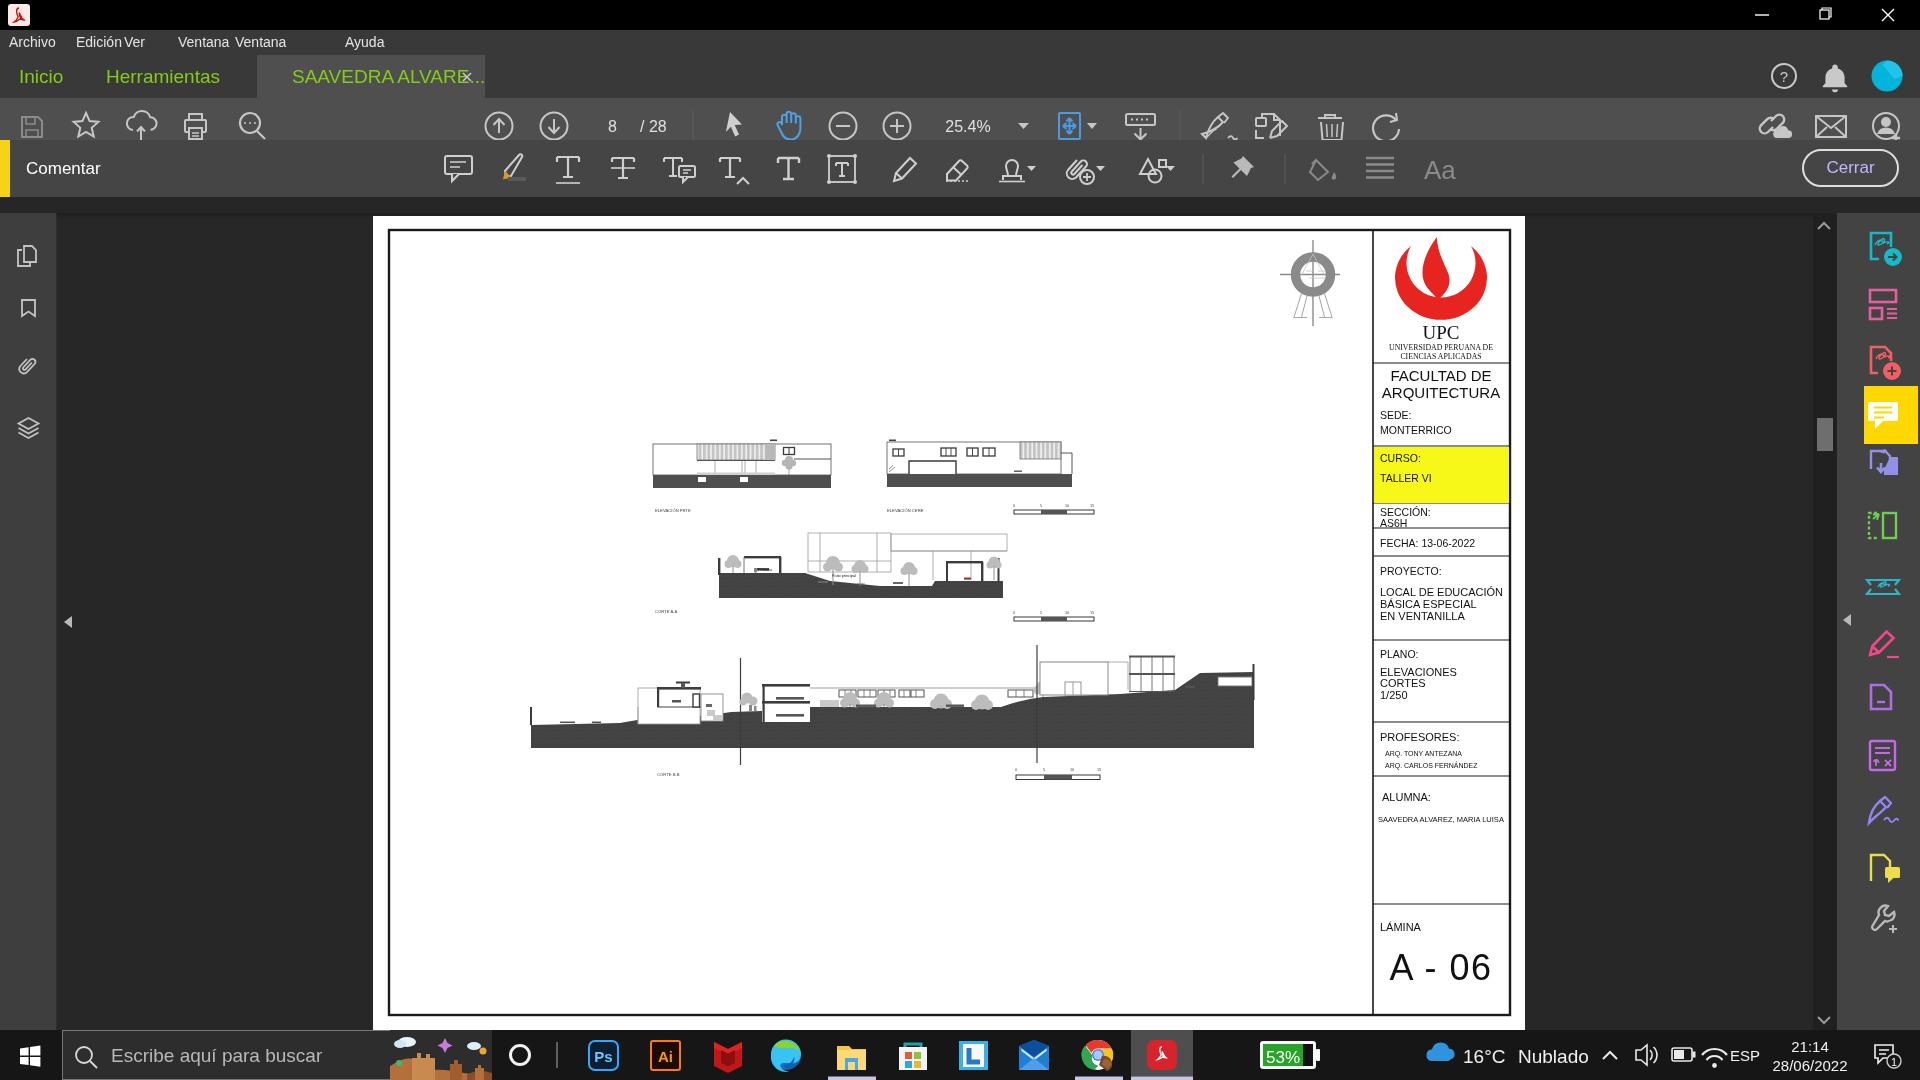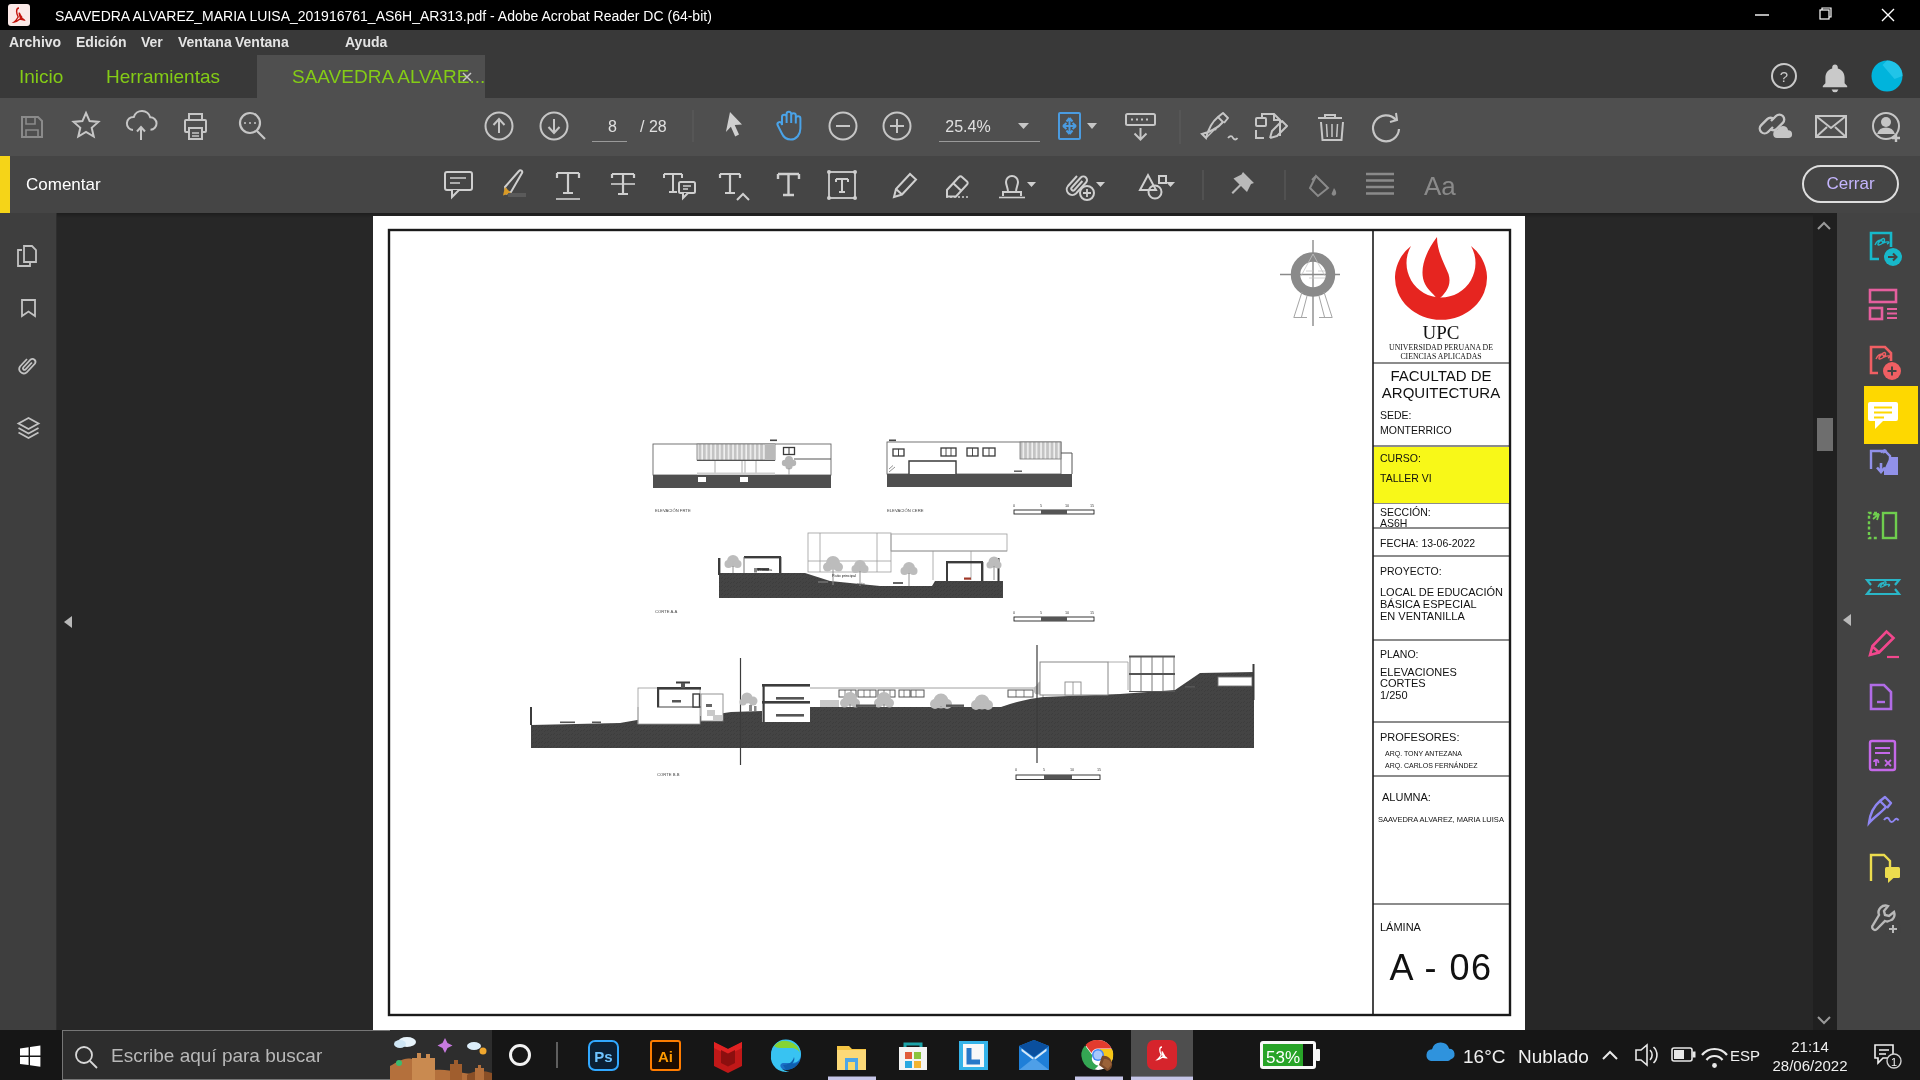--- a/index.html
+++ b/index.html
@@ -1,57 +1,56 @@
 <!DOCTYPE html>
 <html><head>
 <meta charset="utf-8">
 <style>
 * { margin:0; padding:0; box-sizing:border-box; }
 html,body { width:1920px; height:1080px; overflow:hidden; background:#262626;
   font-family:"Liberation Sans", sans-serif; }
 .abs { position:absolute; }
 #titlebar { position:absolute; left:0; top:0; width:1920px; height:30px; background:#000; }
 #titlebar .title { position:absolute; left:55px; top:8px; color:#fff; font-size:14px; white-space:nowrap; }
-#menubar { position:absolute; left:0; top:30px; width:1920px; height:25px; background:#393939;font-weight:bold; }
+#menubar { position:absolute; left:0; top:30px; width:1920px; height:25px; background:#393939; }
 #menubar span { color:#e4e4e4; font-size:14px; line-height:25px; margin:0; position:absolute; top:0; }
 #tabbar { position:absolute; left:0; top:55px; width:1920px; height:43px; background:#393939; }
 #tabbar .tab { position:absolute; top:0; height:43px; color:#84cc16; font-size:19px; line-height:43px; }
 #activetab { position:absolute; left:257px; top:0; width:228px; height:43px; background:#4f4f4f; }
 #toolbar { position:absolute; left:0; top:98px; width:1920px; height:58px; background:#4f4f4f; }
-#commentbar { position:absolute; left:0; top:156px; width:1920px; height:57px; background:#454545;padding-left:32px; }
+#commentbar { position:absolute; left:0; top:140px; width:1920px; height:57px; background:#454545;padding-left:32px; }
 #docarea { position:absolute; left:0; top:213px; width:1920px; height:819px; background:#272727; }
 #leftpanel { position:absolute; left:0; top:213px; width:57px; height:819px; background:#3e3e3e; border-right:1px solid #2e2e2e;}
 #page { position:absolute; left:373px; top:216px; width:1152px; height:816px; background:#fff; }
 #scrolltrack { position:absolute; left:1813px; top:213px; width:24px; height:819px; background:#202020; }
 #scrollthumb { position:absolute; left:1817px; top:418px; width:16px; height:33px; background:#6e6e6e; }
 #rightpanel { position:absolute; left:1837px; top:213px; width:83px; height:819px; background:#434343; }
 #taskbar { position:absolute; left:0; top:1030px; width:1920px; height:50px; background:#161616; }
 svg { position:absolute; overflow:visible; }
 </style>
 </head>
 <body>
 
 <div id="titlebar">
   <svg width="22" height="22" style="left:8px; top:4px;" viewBox="0 0 22 22">
     <rect x="0" y="0" width="22" height="22" rx="3" fill="#fbe9e7"></rect>
     <path d="M11 4 C9.2 4 8.6 5.6 8.6 7.2 C8.6 9.4 9.8 12.2 10.2 13 C9 15 7.6 17 6.2 18 C8 17.8 10 16.6 11.6 15.2 C13 15.6 14.8 16 16.2 16 C15.4 15 13.6 14.2 12.4 13.8 C11.8 12.4 11.2 10.4 11.2 8.8 C12 10.8 13.4 13 14.2 13.8" stroke="#c3140c" stroke-width="1.4" fill="none"></path>
   </svg>
-  <div class="title">SAAVEDRA ALVAREZ_MARIA LUISA_201916761_AS6H_AR313.pdf - Adobe Acrobat Reader DC (64-bit)</div>
   <svg width="200" height="30" style="left:1720px; top:0;" viewBox="0 0 200 30">
     <path d="M35 15 h14" stroke="#fff" stroke-width="1.4"></path>
     <rect x="100" y="10" width="9" height="9" fill="none" stroke="#fff" stroke-width="1.2"></rect>
     <path d="M102 10 v-2 h9 v9 h-2" fill="none" stroke="#fff" stroke-width="1.2"></path>
     <path d="M162 9 l12 12 M174 9 l-12 12" stroke="#fff" stroke-width="1.4"></path>
   </svg>
 </div>
 
 <div id="menubar">
   <span style="left:9px;">Archivo</span>
   <span style="left:76px;">Edición</span>
-  <span style="left:141px;text-align:center;">Ver</span>
+  <span style="left:124px;text-align:center;">Ver</span>
   <span style="left:178px;">Ventana</span>
   <span style="left:235px;">Ventana</span>
   <span style="left:305px;margin-left:40px;">Ayuda</span>
 </div>
 
 <div id="tabbar">
   <div id="activetab"></div>
   <div class="tab" style="left:19px;">Inicio</div>
   <div class="tab" style="left:106px;">Herramientas</div>
   <div class="tab" style="left:292px;">SAAVEDRA ALVARE...</div>

